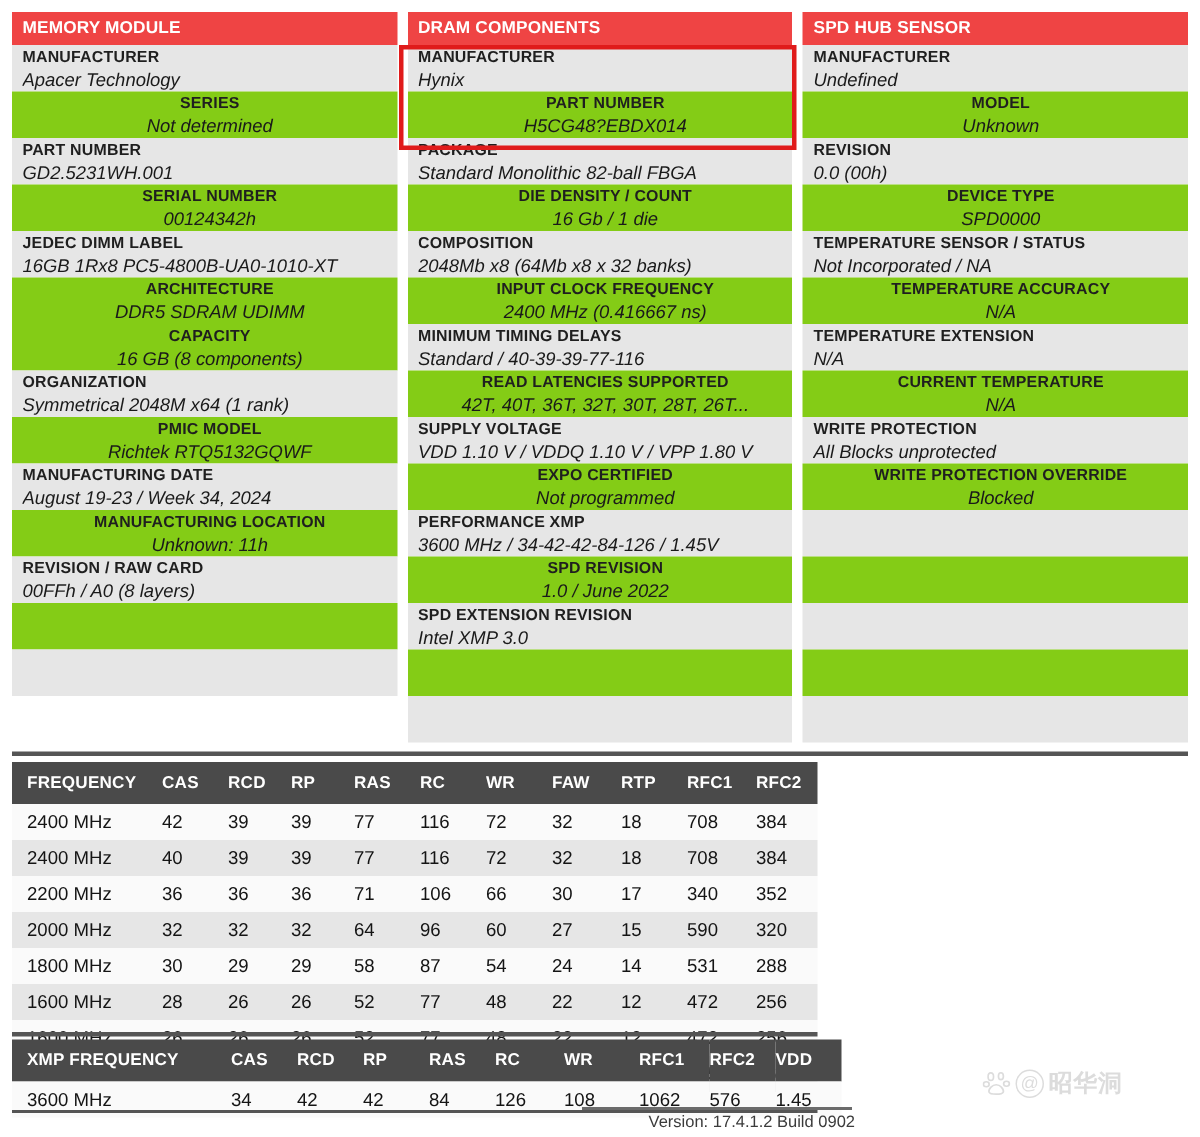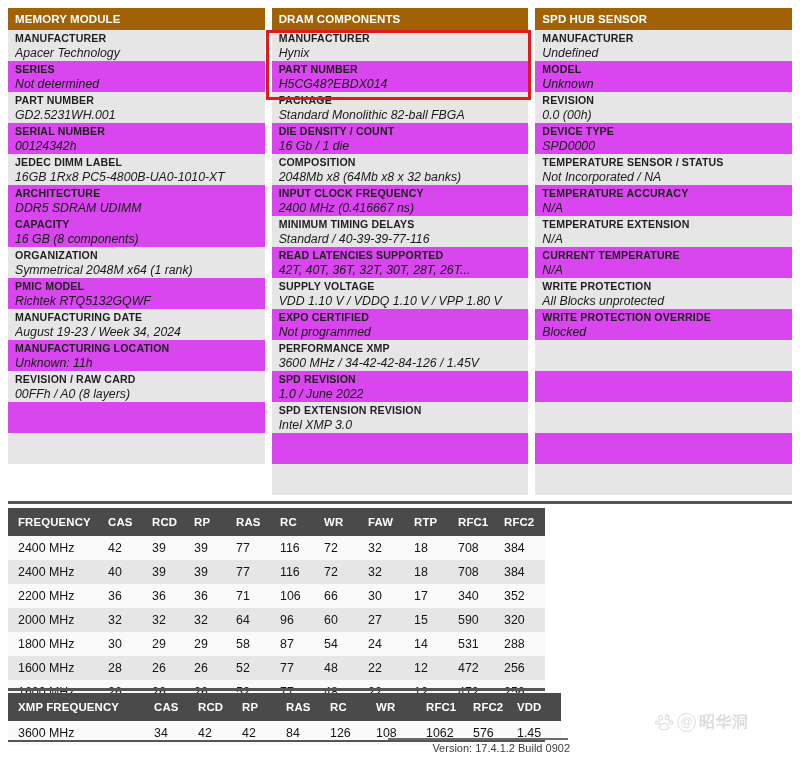--- a/index.html
+++ b/index.html
@@ -21,39 +21,39 @@
   .cols {
     position: absolute;
     left: 8px; top: 8px;
     width: 784px;
     display: flex;
     gap: 7px;
   }
   .col { width: 257px; }
 
   .col-header {
-    background: #a16207;
+    background: #ef4444;
     color: #ffffff;
     font-size: 11.5px;
     font-weight: bold;
     letter-spacing: 0.1px;
     padding: 4px 0 4px 7px;
     height: 22px;
     line-height: 14px;
     white-space: nowrap;
     overflow: hidden;
   }
 
   .field {
     height: 31px;
     padding: 1px 0 0 7px;
     overflow: hidden;
   }
   .field.odd  { background: #e6e6e6; }
-  .field.even { background: #d946ef; }
+  .field.even { background: #84cc16; text-align: center; }
   .field .f-label {
     font-size: 10.6px;
     font-weight: bold;
     color: #1f1f1f;
     line-height: 14px;
     letter-spacing: 0.15px;
     white-space: nowrap;
     overflow: hidden;
   }
   .field .f-value {

